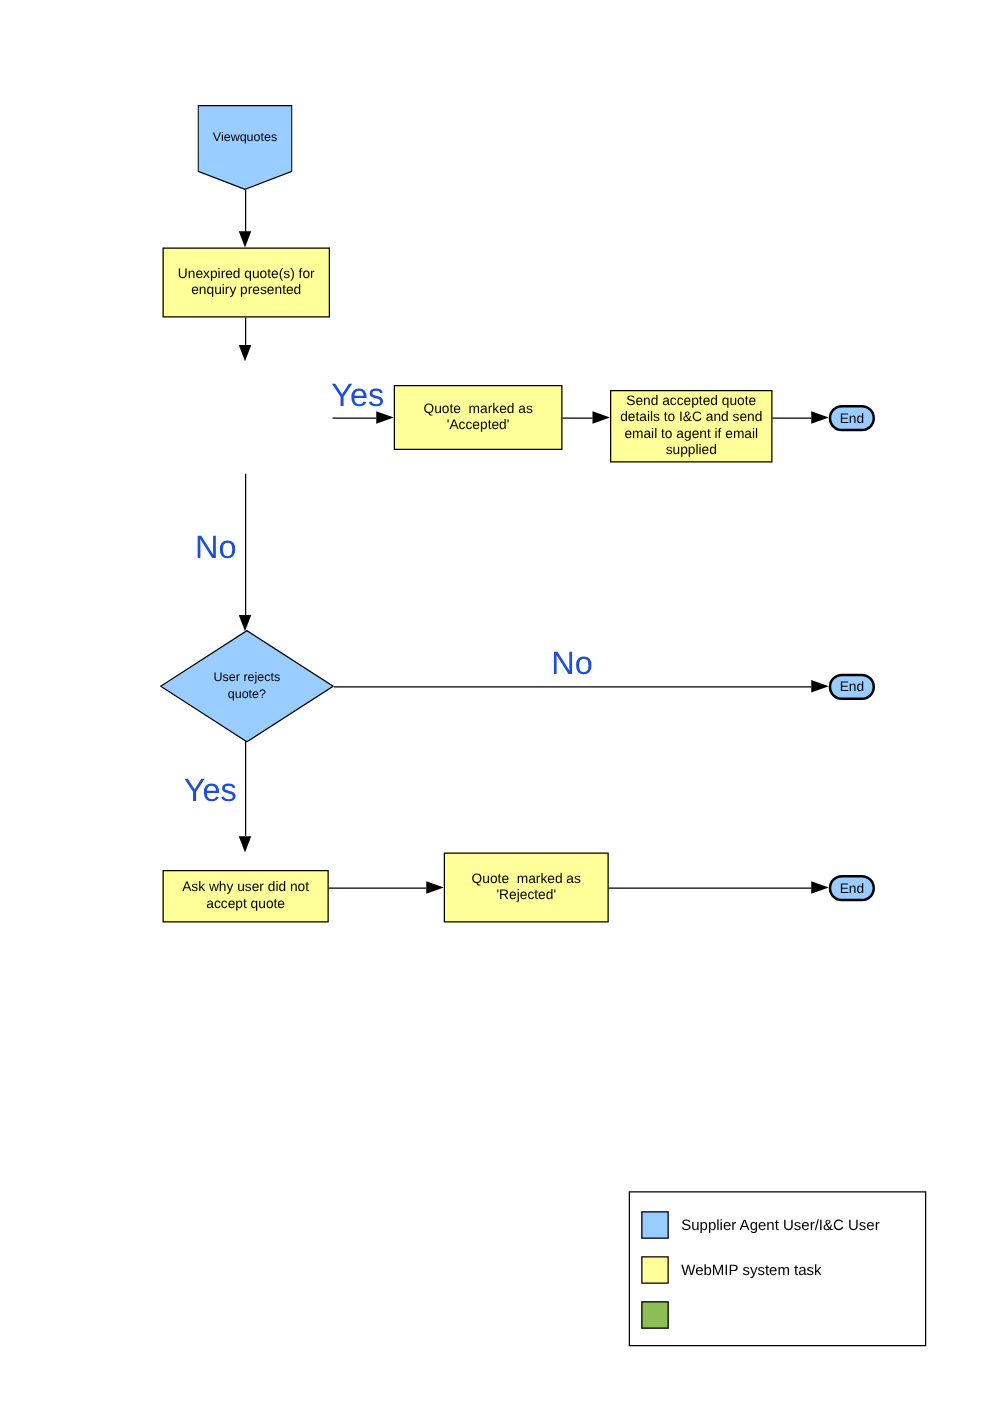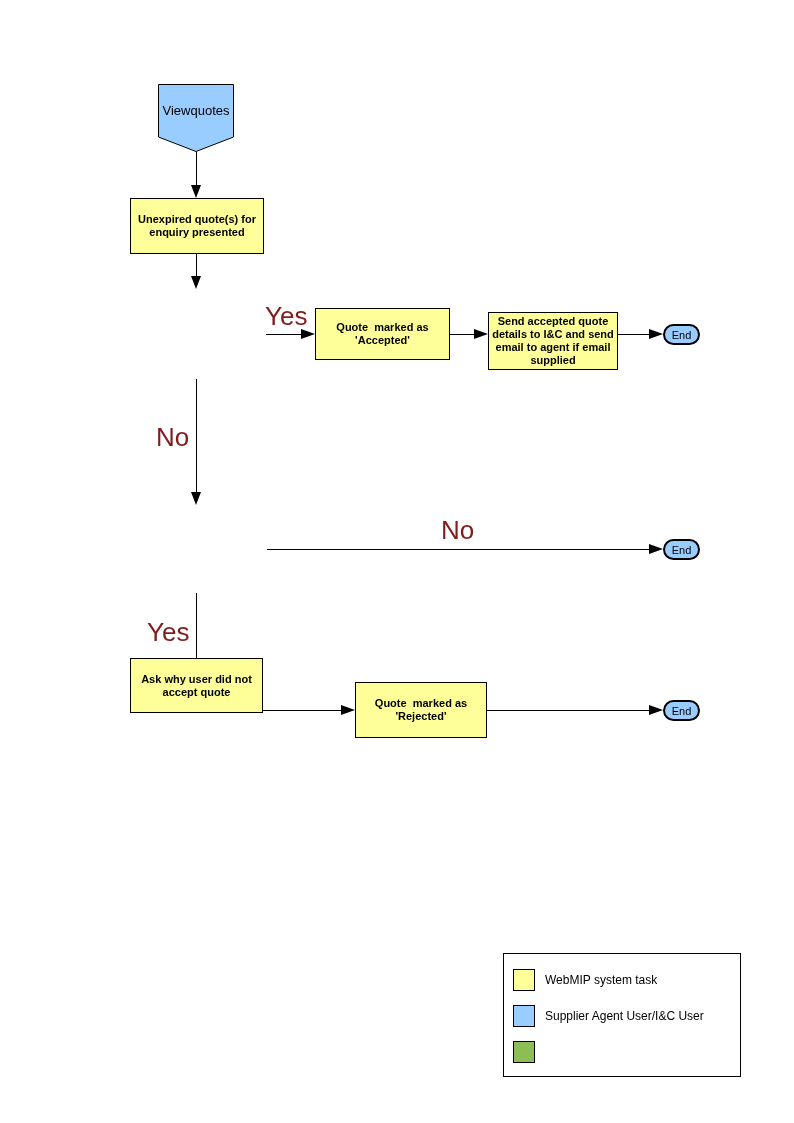--- a/index.html
+++ b/index.html
@@ -6,43 +6,43 @@
   .page {
     position:relative; width:794px; height:1123px; background:#ffffff;
     font-family:"Liberation Sans", sans-serif; color:#000; overflow:hidden;
   }
   
   .shape-node { position:absolute; }
   .shape-node svg { position:absolute; left:0; top:0; display:block; }
   .node-text {
     position:absolute; left:0; top:0; right:0; bottom:0;
     display:flex; align-items:center; justify-content:center;
-    text-align:center; font-size:13px; line-height:13px;
+    text-align:center; font-size:10px; line-height:13px;
     white-space:pre-wrap;
   }
   .box {
     position:absolute; background:#FFFF99; border:1px solid #000;
     box-sizing:border-box; display:flex; align-items:center; justify-content:center;
-    text-align:center; font-size:11px; line-height:13px; white-space:pre-wrap;font-weight:bold;
+    text-align:center; font-size:11px; line-height:13px; white-space:pre-wrap;
   }
   .pill {
     position:absolute; width:37px; height:21px; background:#99CCFF;
     border:2px solid #000; border-radius:11px; box-sizing:border-box;
     display:flex; align-items:center; justify-content:center; font-size:11px;
   }
   
   .hline { position:absolute; height:1px; background:#000; }
   .vline { position:absolute; width:1px; background:#000; }
   .arr-down  { position:absolute; width:0; height:0;
                border-left:5px solid transparent; border-right:5px solid transparent;
                border-top:13px solid #000; }
   .arr-right { position:absolute; width:0; height:0;
                border-top:5px solid transparent; border-bottom:5px solid transparent;
                border-left:14px solid #000; }
-  .edge-label { position:absolute; font-size:26px; line-height:26px; color:#7f1d1d; }
+  .edge-label { position:absolute; font-size:26px; line-height:26px; color:#1d4ed8; }
   
   .legend {
     position:absolute; left:503px; top:953px; width:238px; height:124px;
     border:1px solid #000; box-sizing:border-box; padding:15px 8px 0 9px;
   }
   .legend-row { display:flex; align-items:center; margin-bottom:14px; }
   .swatch { width:20px; height:20px; border:1px solid #000; flex:0 0 auto; }
   .legend-label { margin-left:10px; font-size:12px; line-height:15px; white-space:pre-line; }
 </style>
 </head>
@@ -84,50 +84,57 @@
 
   <div class="hline" style="left:618px; top:334px; width:31px;"></div>
   <div class="arr-right" style="left:649px; top:329px;"></div>
 
   <div class="pill" style="left:663px; top:324px;">End</div>
 
   <div class="edge-label" style="left:156px; top:424px;">No</div>
   <div class="vline" style="left:196px; top:379px; height:113px;"></div>
   <div class="arr-down" style="left:191px; top:492px;"></div>
 
+  <div class="shape-node" style="left:128px; top:504px; width:139px; height:90px;">
+    <svg width="139" height="90" viewBox="0 0 139 90">
+      <polygon points="69.5,0.5 138.5,45 69.5,89.5 0.5,45" fill="#99CCFF" stroke="#000" stroke-width="1"></polygon>
+    </svg>
+    <div class="node-text">User rejects
+quote?</div>
+  </div>
 
   <div class="edge-label" style="left:441px; top:517px;">No</div>
   <div class="hline" style="left:267px; top:549px; width:382px;"></div>
   <div class="arr-right" style="left:649px; top:544px;"></div>
   <div class="pill" style="left:663px; top:539px;">End</div>
 
   <div class="edge-label" style="left:147px; top:619px;">Yes</div>
   <div class="vline" style="left:196px; top:593px; height:76px;"></div>
   <div class="arr-down" style="left:191px; top:669px;"></div>
 
-  <div class="box" style="left:130px; top:658px; width:133px; height:55px;">Ask why user did not
+  <div class="box" style="left:130px; top:696px; width:133px; height:42px;">Ask why user did not
 accept quote</div>
 
   <div class="hline" style="left:263px; top:710px; width:78px;"></div>
   <div class="arr-right" style="left:341px; top:705px;"></div>
 
   <div class="box" style="left:355px; top:682px; width:132px; height:56px;">Quote  marked as
 'Rejected'</div>
 
   <div class="hline" style="left:487px; top:710px; width:162px;"></div>
   <div class="arr-right" style="left:649px; top:705px;"></div>
   <div class="pill" style="left:663px; top:700px;">End</div>
 
   <div class="legend">
     <div class="legend-row">
+      <div class="swatch" style="background: rgb(153, 204, 255);"></div>
+      <div class="legend-label">Supplier Agent User/I&amp;C User</div>
+    </div>
+    <div class="legend-row">
       <div class="swatch" style="background: rgb(255, 255, 153);"></div>
       <div class="legend-label">WebMIP system task</div>
-    </div>
-    <div class="legend-row">
-      <div class="swatch" style="background: rgb(153, 204, 255);"></div>
-      <div class="legend-label">Supplier Agent User/I&amp;C User</div>
     </div>
     <div class="legend-row">
       <div class="swatch" style="background: rgb(140, 190, 85);"></div>
     </div>
   </div>
 
 </div>
 
 </body></html>

